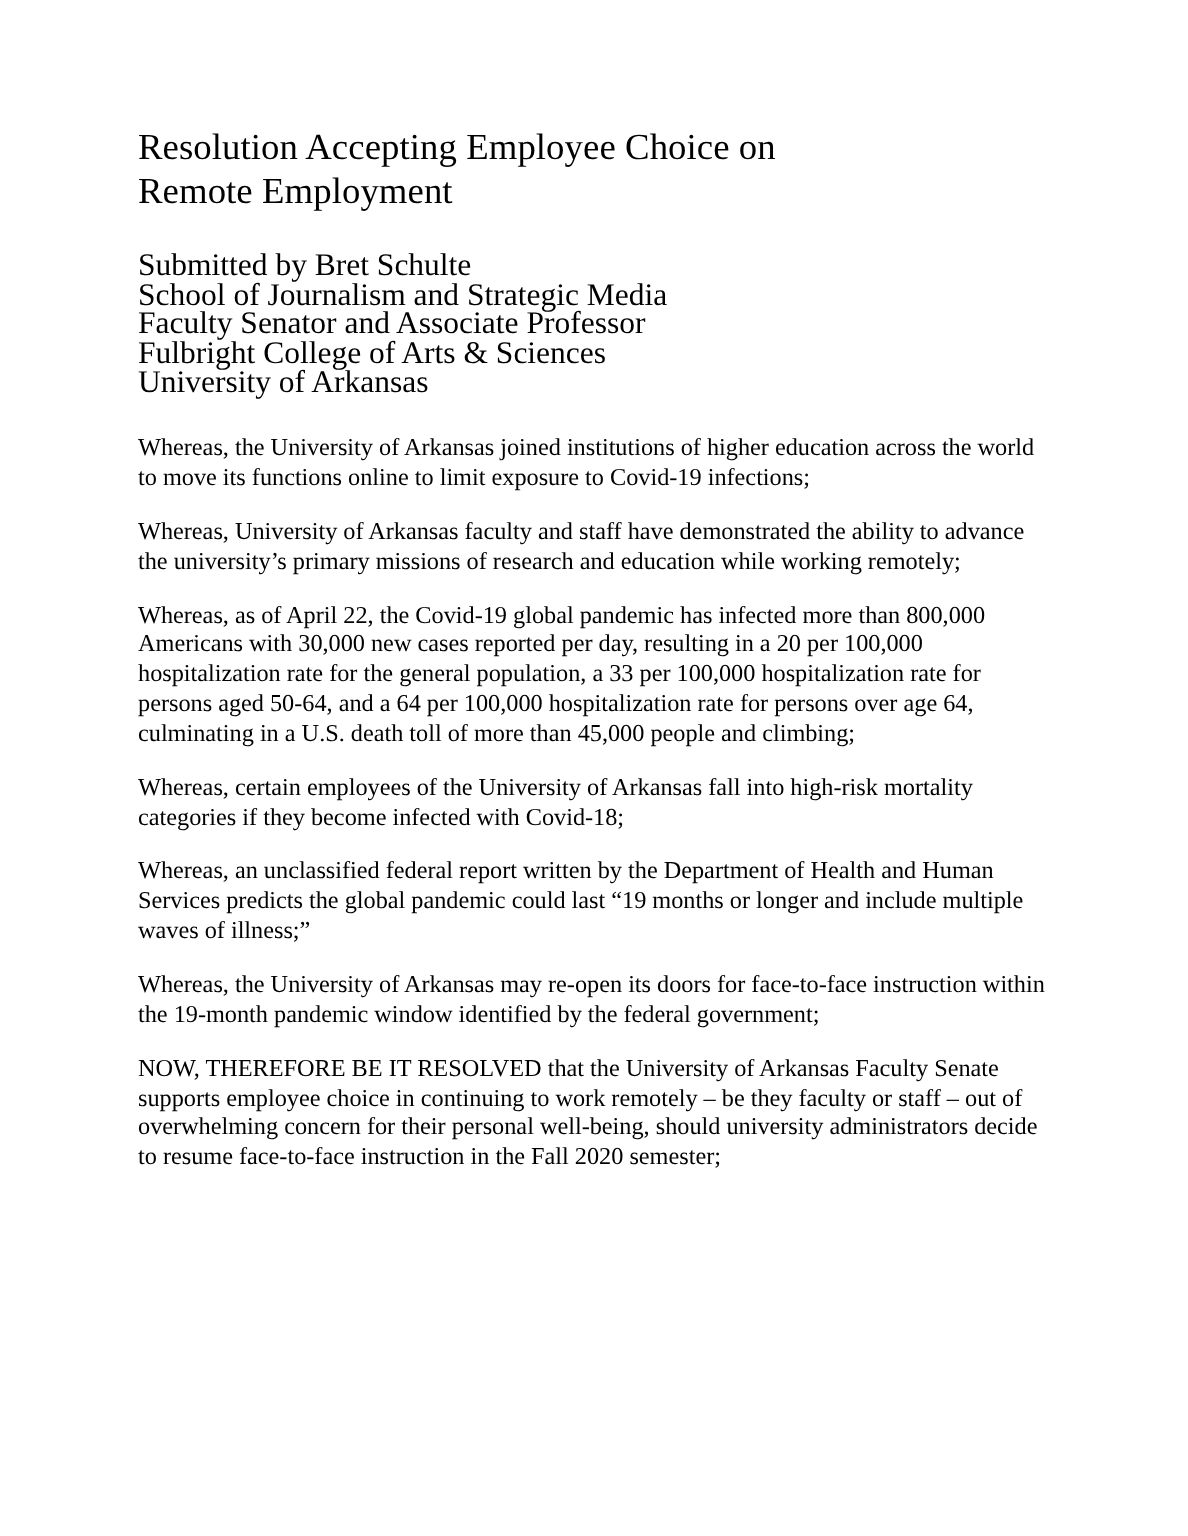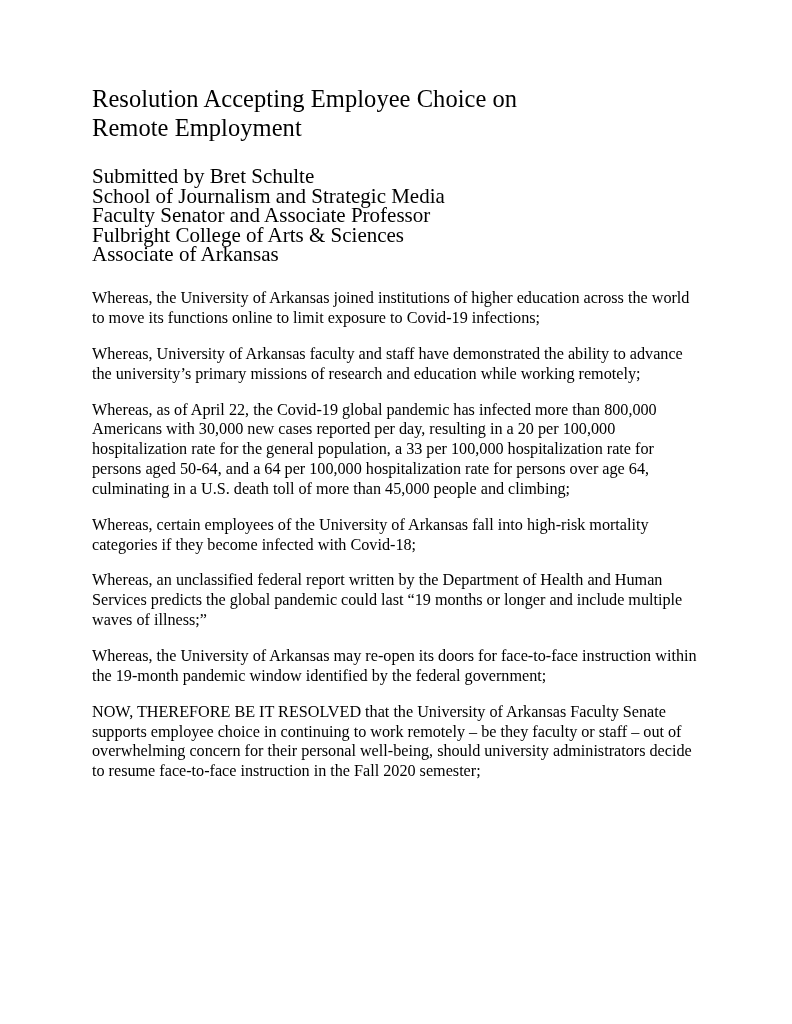--- a/index.html
+++ b/index.html
@@ -64,21 +64,21 @@
 <div class="page">
   <div class="content">
 
     <h1 class="doc-title">Resolution Accepting Employee Choice on Remote Employment</h1>
 
     <div class="submitter-block">
       <div class="submitter-line">Submitted by Bret Schulte</div>
       <div class="submitter-line">School of Journalism and Strategic Media</div>
       <div class="submitter-line">Faculty Senator and Associate Professor</div>
       <div class="submitter-line">Fulbright College of Arts &amp; Sciences</div>
-      <div class="submitter-line">Associate of Arkansas</div>
+      <div class="submitter-line">University of Arkansas</div>
     </div>
 
     <div class="body-blocks">
       <p class="para">Whereas, the University of Arkansas joined institutions of higher education across the world to move its functions online to limit exposure to Covid-19 infections;</p>
       <p class="para">Whereas, University of Arkansas faculty and staff have demonstrated the ability to advance the university’s primary missions of research and education while working remotely;</p>
       <p class="para">Whereas, as of April 22, the Covid-19 global pandemic has infected more than 800,000 Americans with 30,000 new cases reported per day, resulting in a 20 per 100,000 hospitalization rate for the general population, a 33 per 100,000 hospitalization rate for persons aged 50-64, and a 64 per 100,000 hospitalization rate for persons over age 64, culminating in a U.S. death toll of more than 45,000 people and climbing;</p>
       <p class="para">Whereas, certain employees of the University of Arkansas fall into high-risk mortality categories if they become infected with Covid-18;</p>
       <p class="para">Whereas, an unclassified federal report written by the Department of Health and Human Services predicts the global pandemic could last “19 months or longer and include multiple waves of illness;”</p>
       <p class="para">Whereas, the University of Arkansas may re-open its doors for face-to-face instruction within the 19-month pandemic window identified by the federal government;</p>
       <p class="para">NOW, THEREFORE BE IT RESOLVED that the University of Arkansas Faculty Senate supports employee choice in continuing to work remotely – be they faculty or staff – out of overwhelming concern for their personal well-being, should university administrators decide to resume face-to-face instruction in the Fall 2020 semester;</p>

